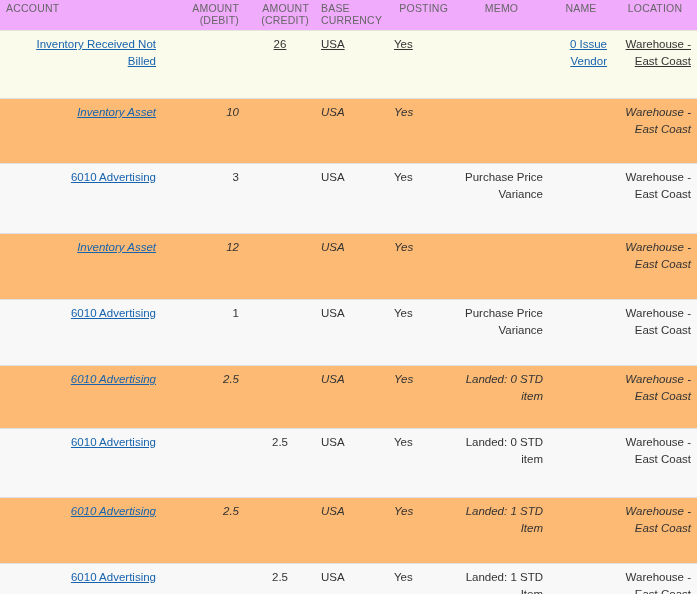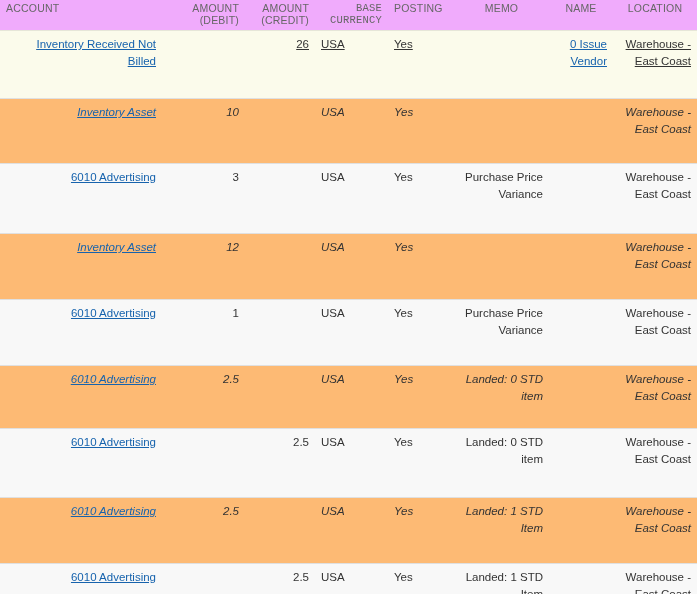--- a/index.html
+++ b/index.html
@@ -27,41 +27,41 @@
     font-size: 10.5px;
     letter-spacing: 0.2px;
     padding: 3px 6px 4px 6px;
     vertical-align: top;
     line-height: 11.5px;
     border: none;
   }
   th.h-account      { text-align: left;  padding-left: 20px; }
   th.h-debit        { text-align: right; }
   th.h-credit       { text-align: right; }
-  th.h-currency     { text-align: right; font-family: Liberation Mono, monospace; }
-  th.h-posting      { text-align: left; }
+  th.h-currency     { text-align: left; }
+  th.h-posting      { text-align: right; }
   th.h-memo         { text-align: center; }
   th.h-name         { text-align: center; margin-top: 8px; }
   th.h-location     { text-align: center; }
 
   table.gl-table tbody td {
     vertical-align: top;
     padding: 5px 6px 4px 6px;
     line-height: 17px;
     font-size: 11.5px;
     border-top: 1px solid #e0e0e0;
     color: #333333;
   }
   tbody tr.row-highlight td { background: #fbfbeb; border-top-color: #e6e6d8; }
   tbody tr.row-white td     { background: #fdba74; font-style: italic; }
   tbody tr.row-alt td       { background: #f8f8f8; }
 
   td.c-account  { text-align: right; padding-right: 8px; }
   td.c-debit    { text-align: right; }
-  td.c-credit   { text-align: right; }
+  td.c-credit   { text-align: center; }
   td.c-currency { text-align: left;  padding-left: 7px; }
   td.c-posting  { text-align: left;  padding-left: 8px; }
   td.c-memo     { text-align: right; padding-right: 6px; }
   td.c-name     { text-align: right; padding-right: 8px; }
   td.c-location { text-align: right; padding-right: 6px; }
 
   a.cell-link {
     color: #1763ad;
     text-decoration: underline;
     cursor: pointer;

